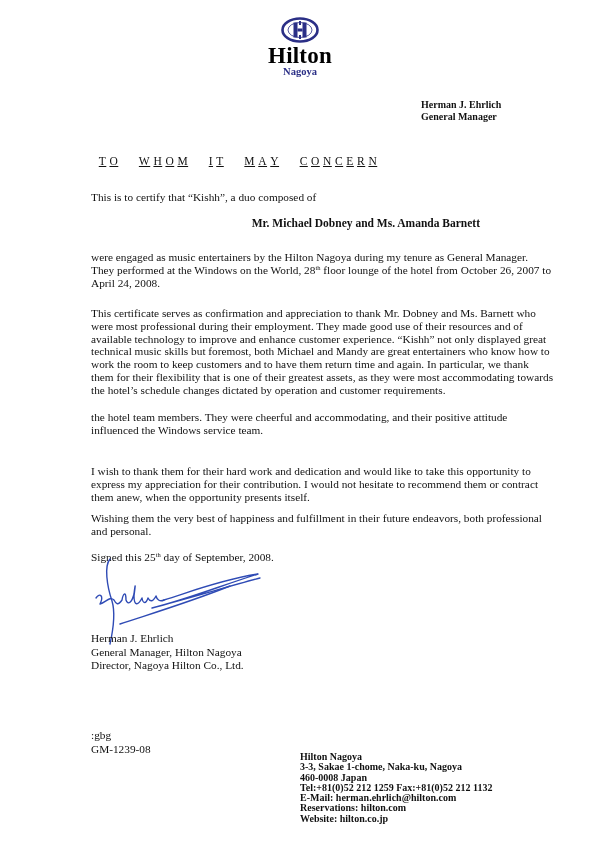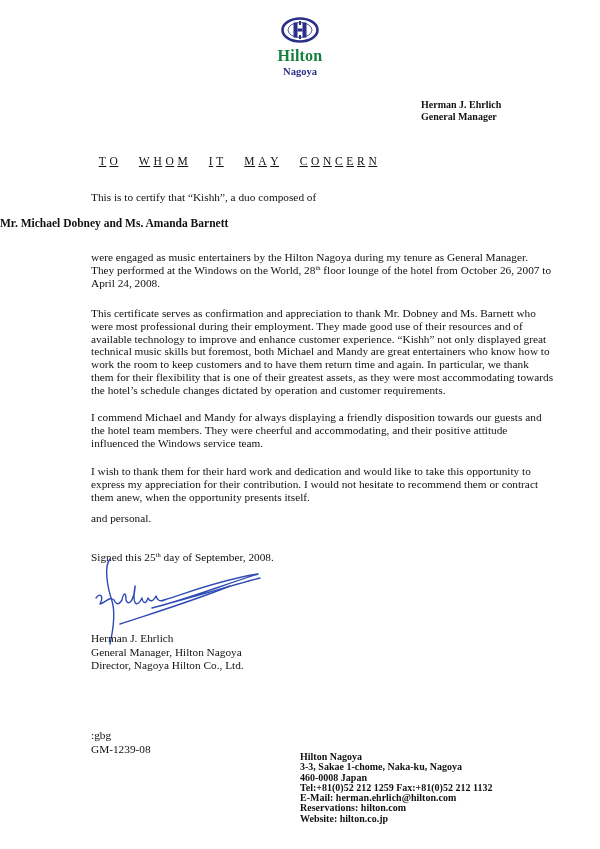--- a/index.html
+++ b/index.html
@@ -3,38 +3,38 @@
 <meta charset="utf-8">
 <style>
   html, body { margin: 0; padding: 0; background: #ffffff; }
   body {
     width: 600px; height: 849px; position: relative; overflow: hidden;
     font-family: "Liberation Serif", "DejaVu Serif", serif; color: #111;
   }
   .logo { position: absolute; left: 255px; top: 16px; width: 90px; text-align: center; }
   .logo svg { display: block; margin: 0 auto; }
   .logo .brand {
-    font-family: "Liberation Serif", serif; font-weight: bold; color: #15803d;
-    font-size: 16px; line-height: 20px; margin-top: 2px; letter-spacing: 0.2px;
+    font-family: "Liberation Serif", serif; font-weight: bold; color: #000000;
+    font-size: 23px; line-height: 20px; margin-top: 2px; letter-spacing: 0.2px;
   }
   .logo .city {
     font-family: "Liberation Serif", serif; font-weight: bold; color: #2b2f86;
     font-size: 10.5px; line-height: 12px;
   }
   .sender { position: absolute; left: 421px; top: 99px; font-size: 10px; line-height: 12px; font-weight: bold; }
   .title {
     position: absolute; left: 0; width: 476px; top: 155px; text-align: center;
     font-size: 11.5px; letter-spacing: 0.5px;
   }
   .title .w { text-decoration: underline; margin: 0 7px; }
   .title .l { margin: 0 1.6px; }
   .p { position: absolute; left: 91px; width: 409px; font-size: 11.3px; line-height: 12.8px; text-align: justify; }
   .p .line { display: block; text-align-last: justify; white-space: nowrap; }
   .p .line.last { text-align-last: left; }
-  .names { position: absolute; left: 0; width: 480px; top: 217px; text-align: left; font-weight: bold; font-size: 11.5px; }
+  .names { position: absolute; left: 0; width: 480px; top: 217px; text-align: right; font-weight: bold; font-size: 11.5px; }
   sup { font-size: 6.5px; line-height: 0; vertical-align: 4px; }
   .sig { position: absolute; left: 90px; top: 556px; }
   .signer { position: absolute; left: 91px; top: 632px; font-size: 11.3px; line-height: 13.5px; }
   .ref { position: absolute; left: 91px; top: 695px; font-size: 11.3px; line-height: 13.5px; margin-top: 34px; }
   .footer { position: absolute; left: 300px; top: 752px; font-size: 10px; line-height: 10.3px; font-weight: bold; }
 </style>
 </head>
 <body>
 
 <div class="logo">
@@ -80,32 +80,32 @@
   <span class="line">This certificate serves as confirmation and appreciation to thank Mr. Dobney and Ms. Barnett who</span>
   <span class="line">were most professional during their employment.  They made good use of their resources and of</span>
   <span class="line">available technology to improve and enhance customer experience.  “Kishh” not only displayed great</span>
   <span class="line">technical music skills but foremost, both Michael and Mandy are great entertainers who know how to</span>
   <span class="line">work the room to keep customers and to have them return time and again.  In particular, we thank</span>
   <span class="line">them for their flexibility that is one of their greatest assets, as they were most accommodating towards</span>
   <span class="line last">the hotel’s schedule changes dictated by operation and customer requirements.</span>
 </div>
 
 <div class="p" style="top:411px;">
-  <span class="line">I commend Michael and Mandy for always displaying a friendly disposition towards our guests and</span>
   <span class="line">the hotel team members. They were cheerful and accommodating, and their positive attitude</span>
   <span class="line last">influenced the Windows service team.</span>
 </div>
 
 <div class="p" style="top:465px;">
   <span class="line">I wish to thank them for their hard work and dedication and would like to take this opportunity to</span>
   <span class="line">express my appreciation for their contribution.  I would not hesitate to recommend them or contract</span>
   <span class="line last">them anew, when the opportunity presents itself.</span>
 </div>
 
 <div class="p" style="top:512px;">
+  <span class="line">Wishing  them the very best of happiness and fulfillment in their future endeavors, both professional</span>
   <span class="line last">and personal.</span>
 </div>
 
 <div class="p" style="top:551px;">
   <span>Signed this 25</span><sup>th</sup><span> day of September, 2008.</span>
 </div>
 
 <svg class="sig" width="180" height="90" viewBox="0 0 180 90">
   <g fill="none" stroke="#2f4bb5" stroke-width="1.4" stroke-linecap="round" stroke-linejoin="round">
     <path d="M20 3 C14 10 17 30 22 45 C25 55 24 70 20 88"></path>

